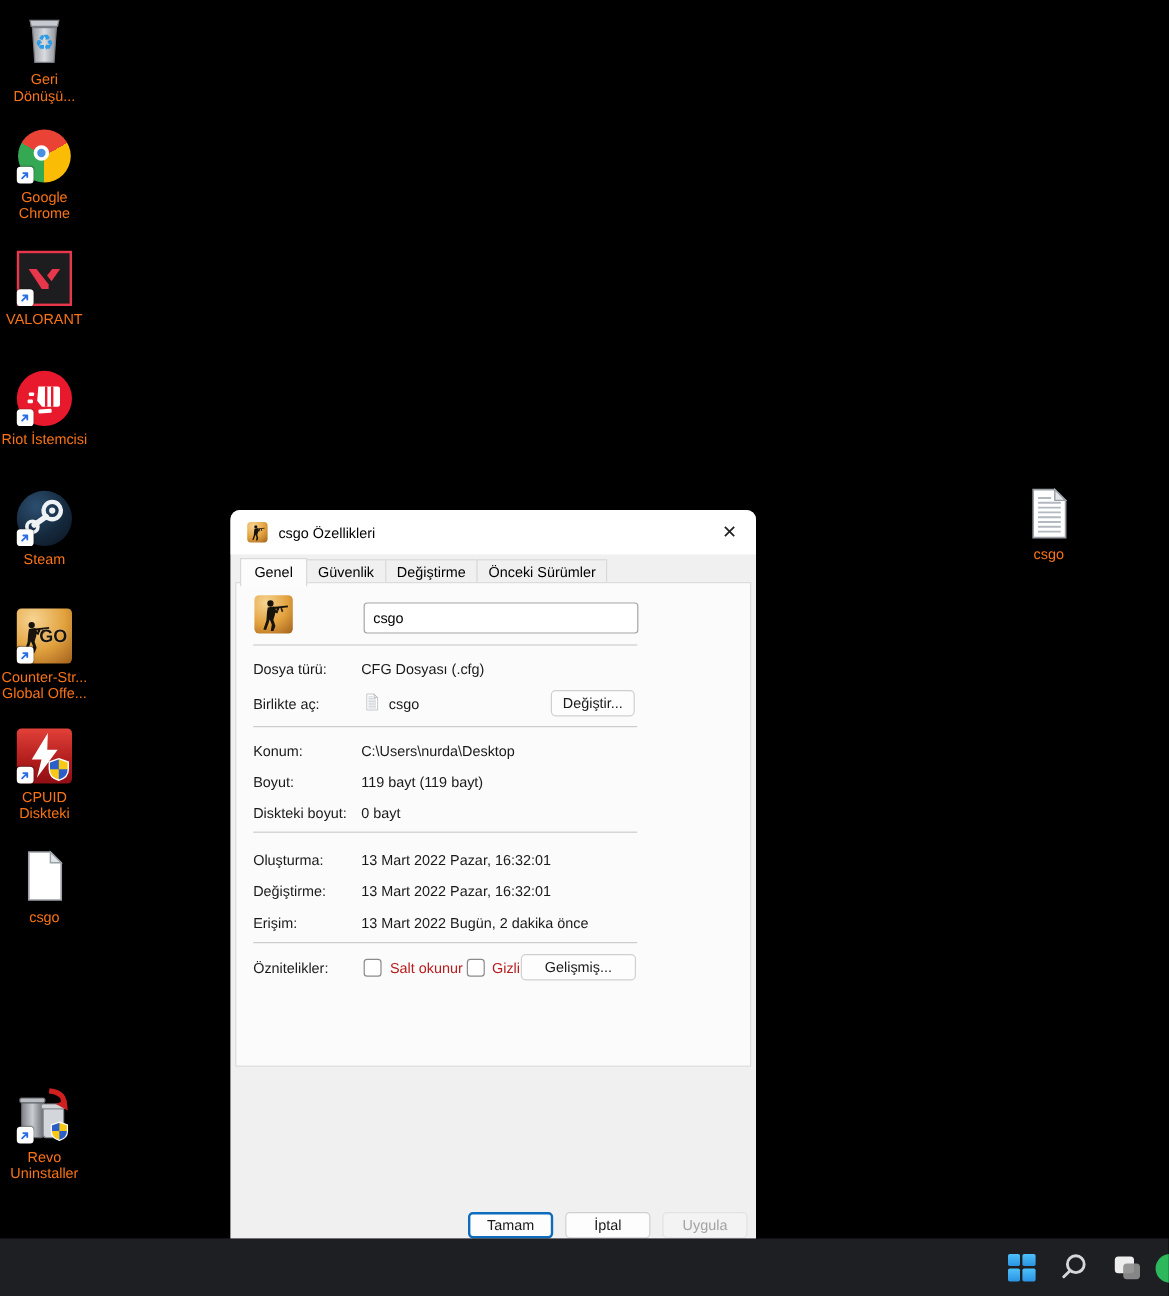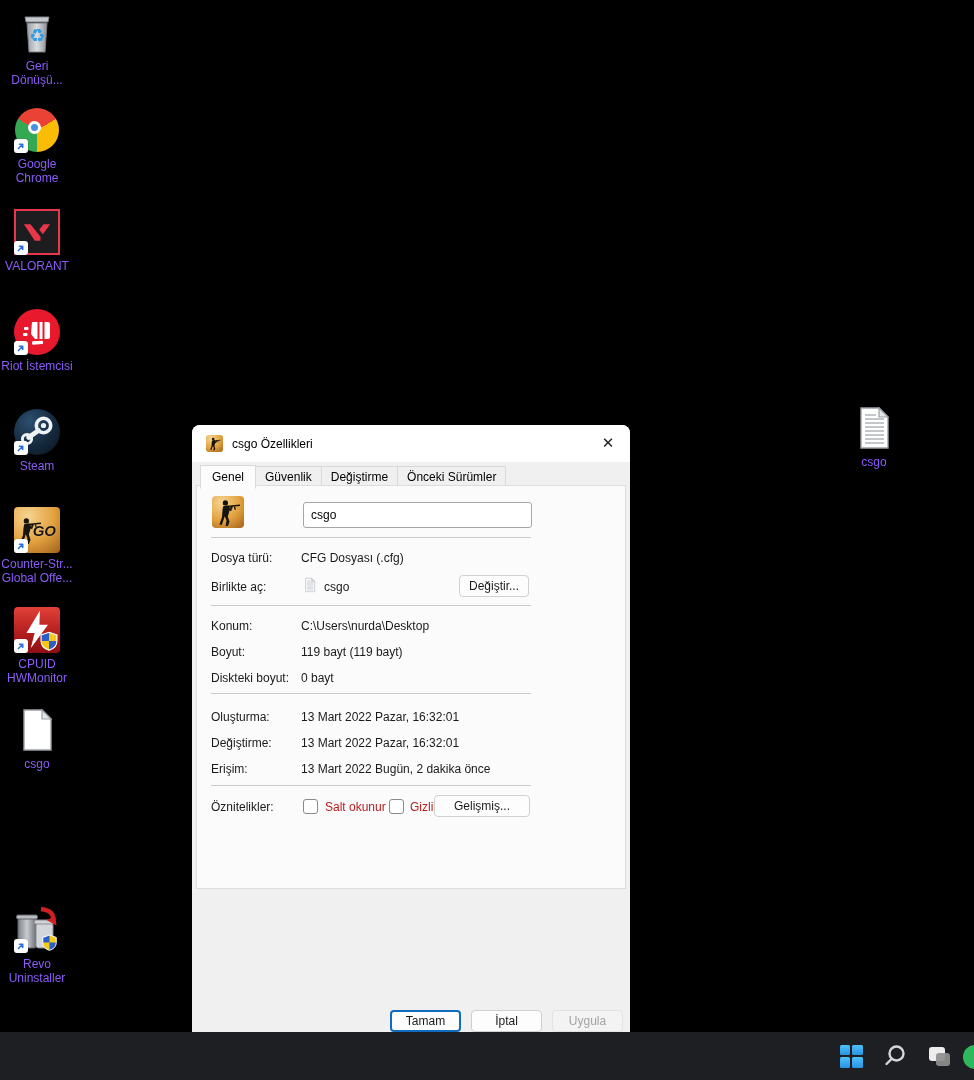--- a/index.html
+++ b/index.html
@@ -2,41 +2,41 @@
 <html><head>
 <meta charset="utf-8">
 <style>
   * { margin:0; padding:0; box-sizing:border-box; }
   html,body { width:974px; height:1080px; overflow:hidden; }
   body { background:#000; font-family:"Liberation Sans","DejaVu Sans",sans-serif; position:relative; }
 
   
   .desk-cell { position:absolute; width:76px; text-align:center; cursor:default; }
   .desk-art  { position:relative; width:48px; height:48px; margin:0 auto; }
-  .desk-label{ margin-top:3px; font-size:12px; line-height:14px; color:#8b5cf6;
+  .desk-label{ margin-top:3px; font-size:12px; line-height:14px; color:#f97316;
                white-space:pre-line; text-shadow:1px 1px 2px #000, 0 0 3px rgba(0,0,0,.9); }
   .shortcut  { position:absolute; left:1px; bottom:1px; width:14px; height:14px;
                background:#fff; border-radius:3px; box-shadow:0 0 1px rgba(0,0,0,.5);
                display:flex; align-items:center; justify-content:center; }
 
   .chrome-ball { position:absolute; left:2px; top:2px; width:44px; height:44px; border-radius:50%;
     background:conic-gradient(from -60deg, #ea4335 0 120deg, #fbbc05 0 240deg, #34a853 0 360deg); }
   .chrome-hub  { position:absolute; left:50%; top:50%; width:13px; height:13px; margin:-9.5px 0 0 -9.5px;
     background:#4a90e2; border:3px solid #fff; border-radius:50%; }
 
   .valorant-sq { position:absolute; inset:1px; background:#1d1d1f; border:2px solid #e8364a; }
 
   .riot-circle { position:absolute; inset:1px; border-radius:50%; background:#e8192c; }
 
   .steam-circle{ position:absolute; inset:1px; border-radius:50%;
     background:radial-gradient(circle at 35% 28%, #2c4f70 0%, #15293d 55%, #0b1420 100%); }
 
   .csgo-sq { position:absolute; inset:1px; border-radius:4px;
     background:radial-gradient(120% 120% at 30% 20%, #f6d492 0%, #e2a13d 48%, #8f4e12 100%);
-    display:flex; align-items:center;font-style:italic; }
+    display:flex; align-items:center; }
   .csgo-go { position:absolute; right:4px; top:15px; font-weight:700; font-size:15px; letter-spacing:0;
     color:#17130d; text-shadow:0 0 1px #f3e3b9; }
 
   .cpuid-sq { position:absolute; inset:1px; border-radius:4px;
     background:linear-gradient(180deg,#e24138 0%,#b01c1c 60%,#8e0f14 100%); }
 
   
   .dialog { position:absolute; left:192px; top:425px; width:438px; height:620px;
     background:#f0f0f0; border-radius:8px; overflow:hidden;
     box-shadow:0 10px 34px rgba(0,0,0,.55); font-size:12px; color:#000; }
@@ -255,21 +255,21 @@
           <use href="#uac-shield"></use>
         </svg>
     </div>
     <div class="shortcut">
         <svg width="12" height="12">
           <use href="#shortcut-arrow"></use>
         </svg>
       </div>
   </div>
   <div class="desk-label">CPUID
-HWMonitor</div>
+Diskteki</div>
 </div>
 
 <div class="desk-cell" style="left:-1px; top:706px;">
   <div class="desk-art">
     <svg width="48" height="48">
         <use href="#doc-plain"></use>
       </svg>
   </div>
   <div class="desk-label">csgo</div>
 </div>

